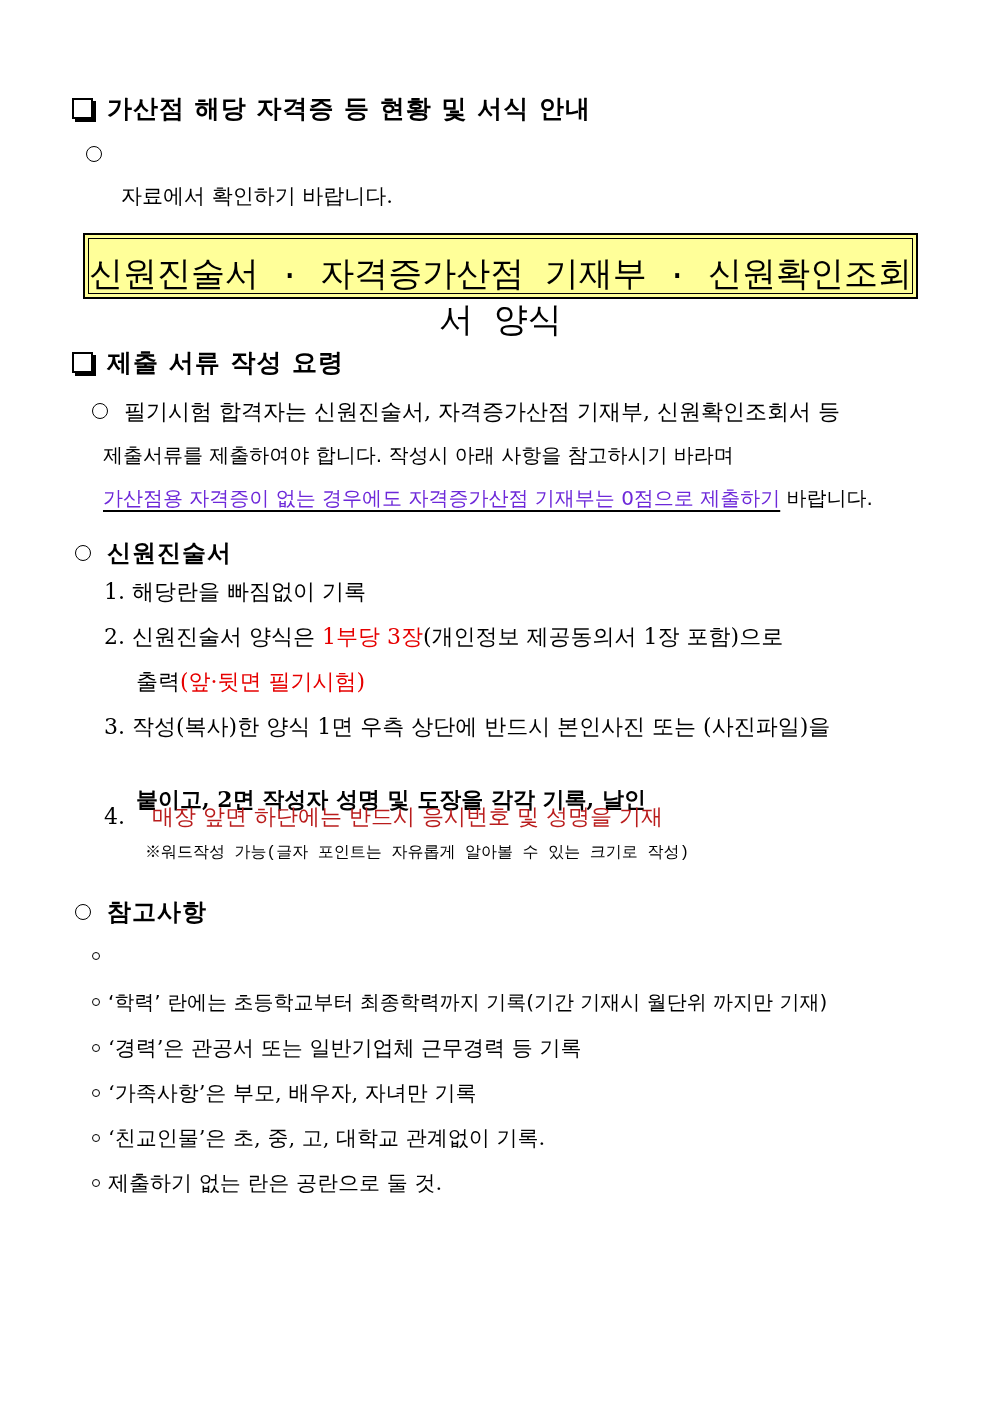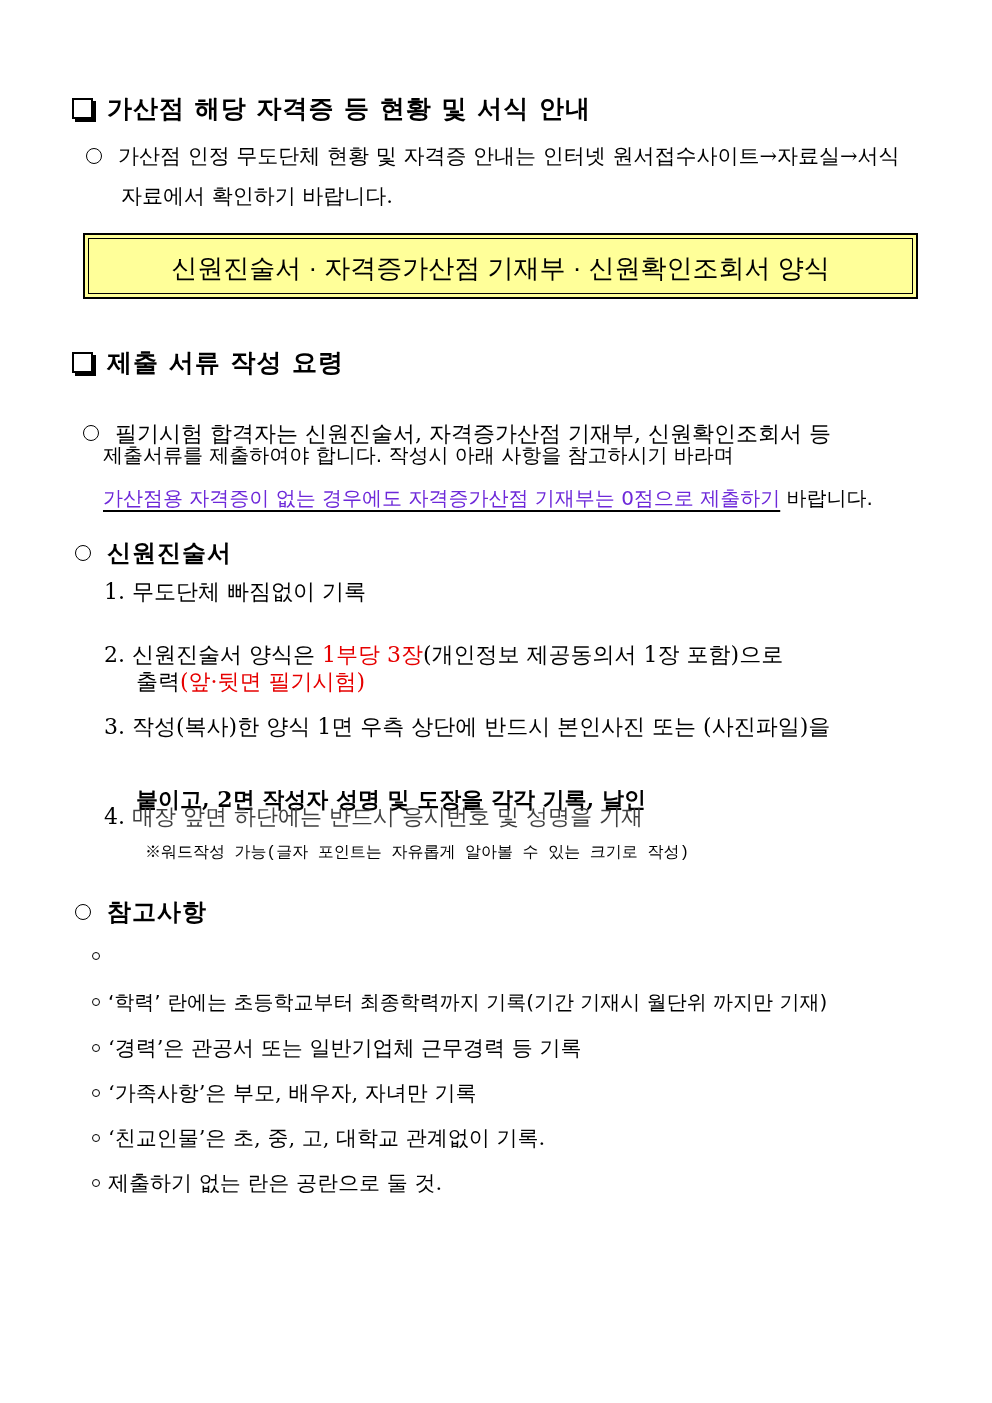--- a/index.html
+++ b/index.html
@@ -14,65 +14,65 @@
   .big-text { font-size:22px; }
   .circle { display:inline-block; width:14px; height:14px; border:1.6px solid #000;
             border-radius:50%; vertical-align:middle; margin-right:16px; position:relative; top:-2px; }
   .small-circle { display:inline-block; width:6px; height:6px; border:1.2px solid #000;
                   border-radius:50%; vertical-align:middle; margin-right:8px; position:relative; top:-2px; }
   .title-box { position:absolute; left:83px; top:233px; width:835px; height:66px;
                border:2px solid #000; background:#ffff99; box-sizing:border-box; }
   .title-box::before { content:""; position:absolute; left:3px; top:3px; right:3px; bottom:3px;
                        border:1px solid #000; }
   .title-text { position:absolute; left:0; right:0; top:16px; text-align:center;
-                font-size:26px; font-family:Liberation Sans, sans-serif; }
+                font-size:34px; font-family:Liberation Mono, monospace; }
   .blue-ul { color:#6d28d9; text-decoration:underline; text-decoration-color:#000;
              text-underline-offset:5px; font-family:"DejaVu Sans","Liberation Sans",sans-serif; }
   .red { color:#e60000; }
-  .blue2 { color:#404040; }
+  .blue2 { color:#b91c1c;margin-left:20px; }
   .note { font-size:16px; font-family:"DejaVu Sans","Liberation Sans",sans-serif; }
   .sans { font-family:"DejaVu Sans","Liberation Sans",sans-serif; }
 </style>
 </head>
 <body>
 
 <div class="abs h-section" style="left:72px; top:92px;">
   <span class="checkbox"></span><span>가산점 해당 자격증 등 현황 및 서식 안내</span>
 </div>
 
 <div class="abs body-text" style="left:86px; top:142px;">
-  <span class="circle"></span><span>가산점 인정 무도단체 현황 및 자격증 안내는 인터넷 원서접수사이트→자료실→서식</span>
+  <span class="circle"></span>
 </div>
 <div class="abs body-text" style="left:121px; top:182px;">자료에서 확인하기 바랍니다.</div>
 
 <div class="title-box">
   <div class="title-text">신원진술서 · 자격증가산점 기재부 · 신원확인조회서 양식</div>
 </div>
 
 <div class="abs h-section" style="left:72px; top:346px;">
   <span class="checkbox"></span><span>제출 서류 작성 요령</span>
 </div>
 
-<div class="abs big-text" style="left:83px; top:397px;margin-top:22px;">
+<div class="abs big-text" style="left:92px; top:397px;">
   <span class="circle"></span><span>필기시험 합격자는  신원진술서, 자격증가산점 기재부, 신원확인조회서 등</span>
 </div>
 <div class="abs body-text sans" style="left:103px; top:442px; font-size:20px;">제출서류를 제출하여야 합니다. 작성시 아래 사항을 참고하시기 바라며</div>
 <div class="abs body-text" style="left:103px; top:485px; font-size:20px;">
   <span class="blue-ul">가산점용 자격증이 없는 경우에도 자격증가산점 기재부는  0점으로 제출하기</span><span class="sans"> 바랍니다.</span>
 </div>
 
 <div class="abs h-section" style="left:75px; top:537px; font-size:24px;">
   <span class="circle"></span><span>신원진술서</span>
 </div>
 
 <div class="abs big-text" style="left:104px; top:577px;">
-  <span>1.</span> <span>무도단체 빠짐없이 기록</span>
+  <span>1.</span> <span>해당란을 빠짐없이 기록</span>
 </div>
 
-<div class="abs big-text" style="left:104px; top:640px;text-align:right;">
+<div class="abs big-text" style="left:104px; top:622px;text-align:right;">
   <span>2.</span> <span>신원진술서 양식은 </span><span class="red">1부당 3장</span><span>(개인정보 제공동의서 1장 포함)으로</span>
 </div>
 <div class="abs big-text" style="left:136px; top:667px;">
   <span>출력</span><span class="red">(앞·뒷면 필기시험)</span>
 </div>
 
 <div class="abs big-text" style="left:104px; top:712px;">
   <span>3.</span> <span>작성(복사)한 양식 1면 우측 상단에 반드시 본인사진 또는 (사진파일)을</span>
 </div>
 <div class="abs big-text" style="left:136px; top:785px;font-weight:bold;">붙이고, 2면 작성자 성명 및 도장을 각각 기록, 날인</div>

